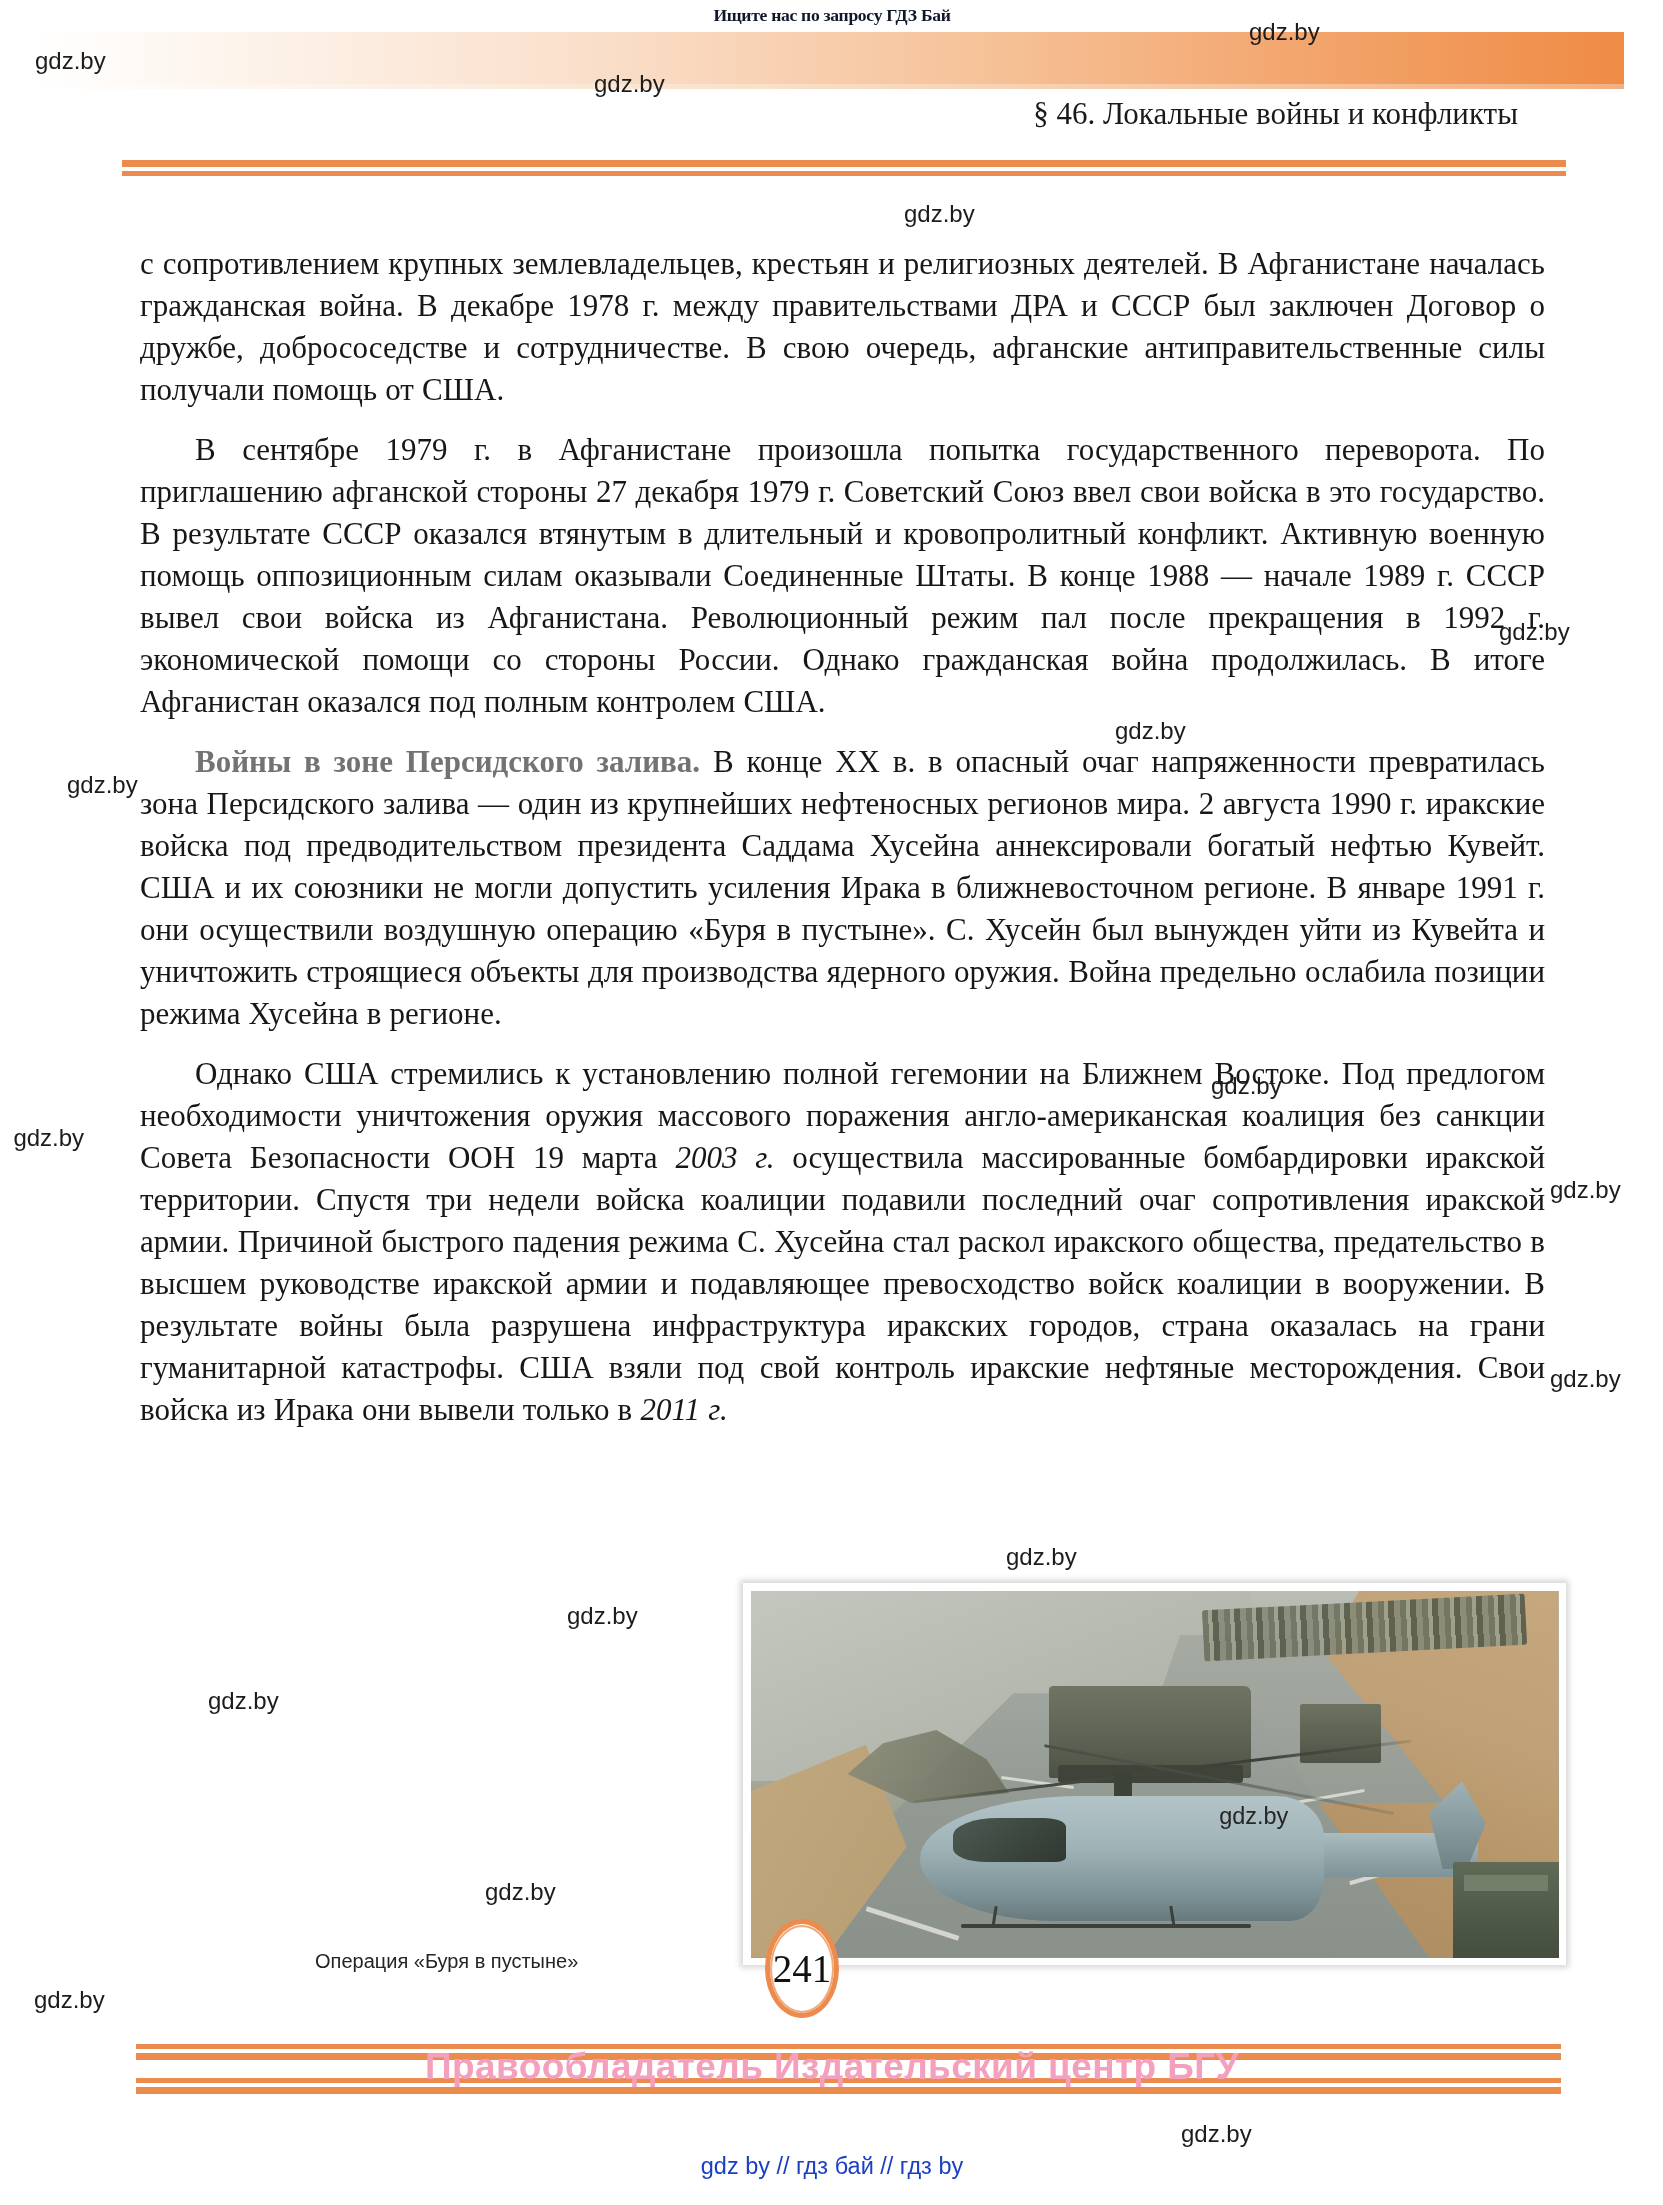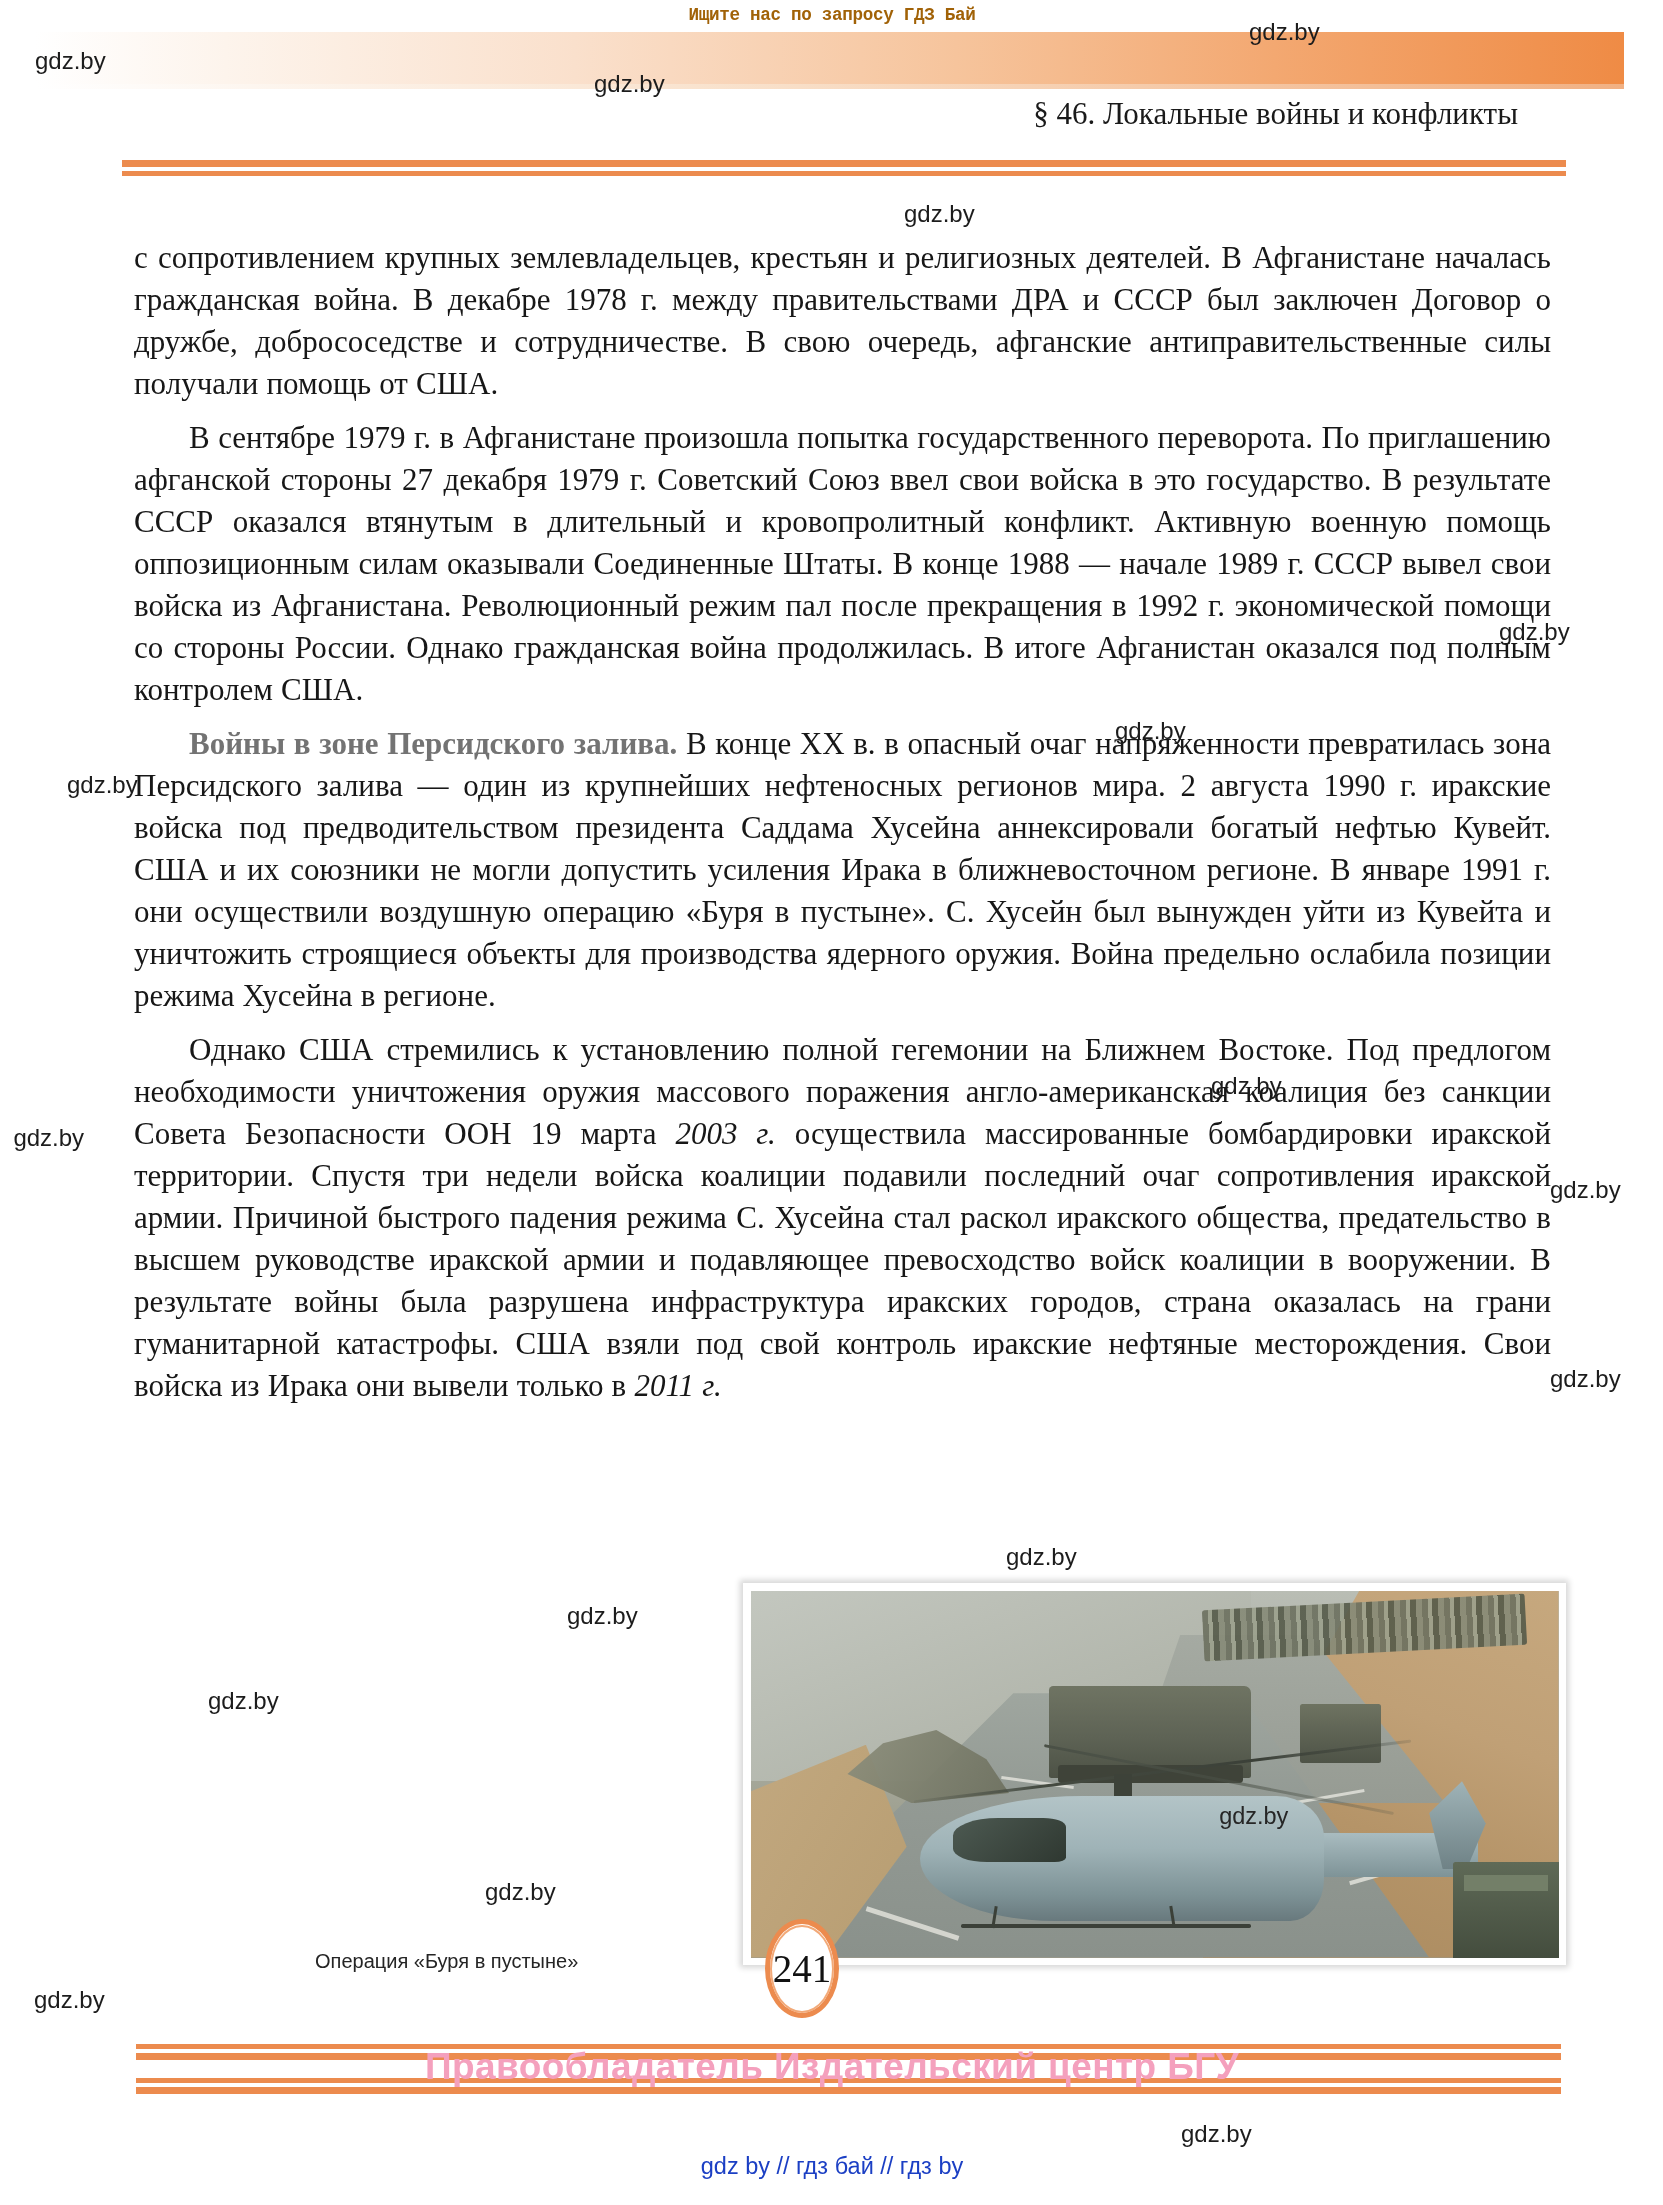--- a/index.html
+++ b/index.html
@@ -8,24 +8,24 @@
     background:#ffffff;
     font-family:"Liberation Serif", serif;
     position:relative;
     overflow:hidden;
   }
 
   
   .promo-line{
     position:absolute;top:5px;left:0;width:1664px;
     text-align:center;
-    font-family:Liberation Mono, monospace;
+    font-family:Liberation Serif, serif;
     font-weight:bold;
     font-size:17.6px;
-    color:#a16207;
+    color:#0f172a;
     letter-spacing:-0.3px;
     white-space:nowrap;
   }
 
   
   .banner{
     position:absolute;top:32px;left:35px;
     width:1589px;height:52px;
     background:linear-gradient(to right,#ffffff 0%,#fdf4ec 12%,#fae0cc 34%,#f6c49c 58%,#f3a871 78%,#ef8b45 100%);
   }
@@ -56,21 +56,21 @@
   .body-col{
     position:absolute;top:225px;left:122px;
     width:1441px;
   }
   .para{
     font-size:31px;
     line-height:42px;
     color:#171717;
     text-align:justify;
     text-align-last:left;
-    margin:12px;
+    margin:18px;
     word-spacing:0.4px;
   }
   .para + .para{margin-top:0px;}
   .indent{text-indent:55px;}
   .lead{
     color:#737373;
     font-weight:bold;
   }
   .bi{font-weight:normal;font-style:italic;}
 

